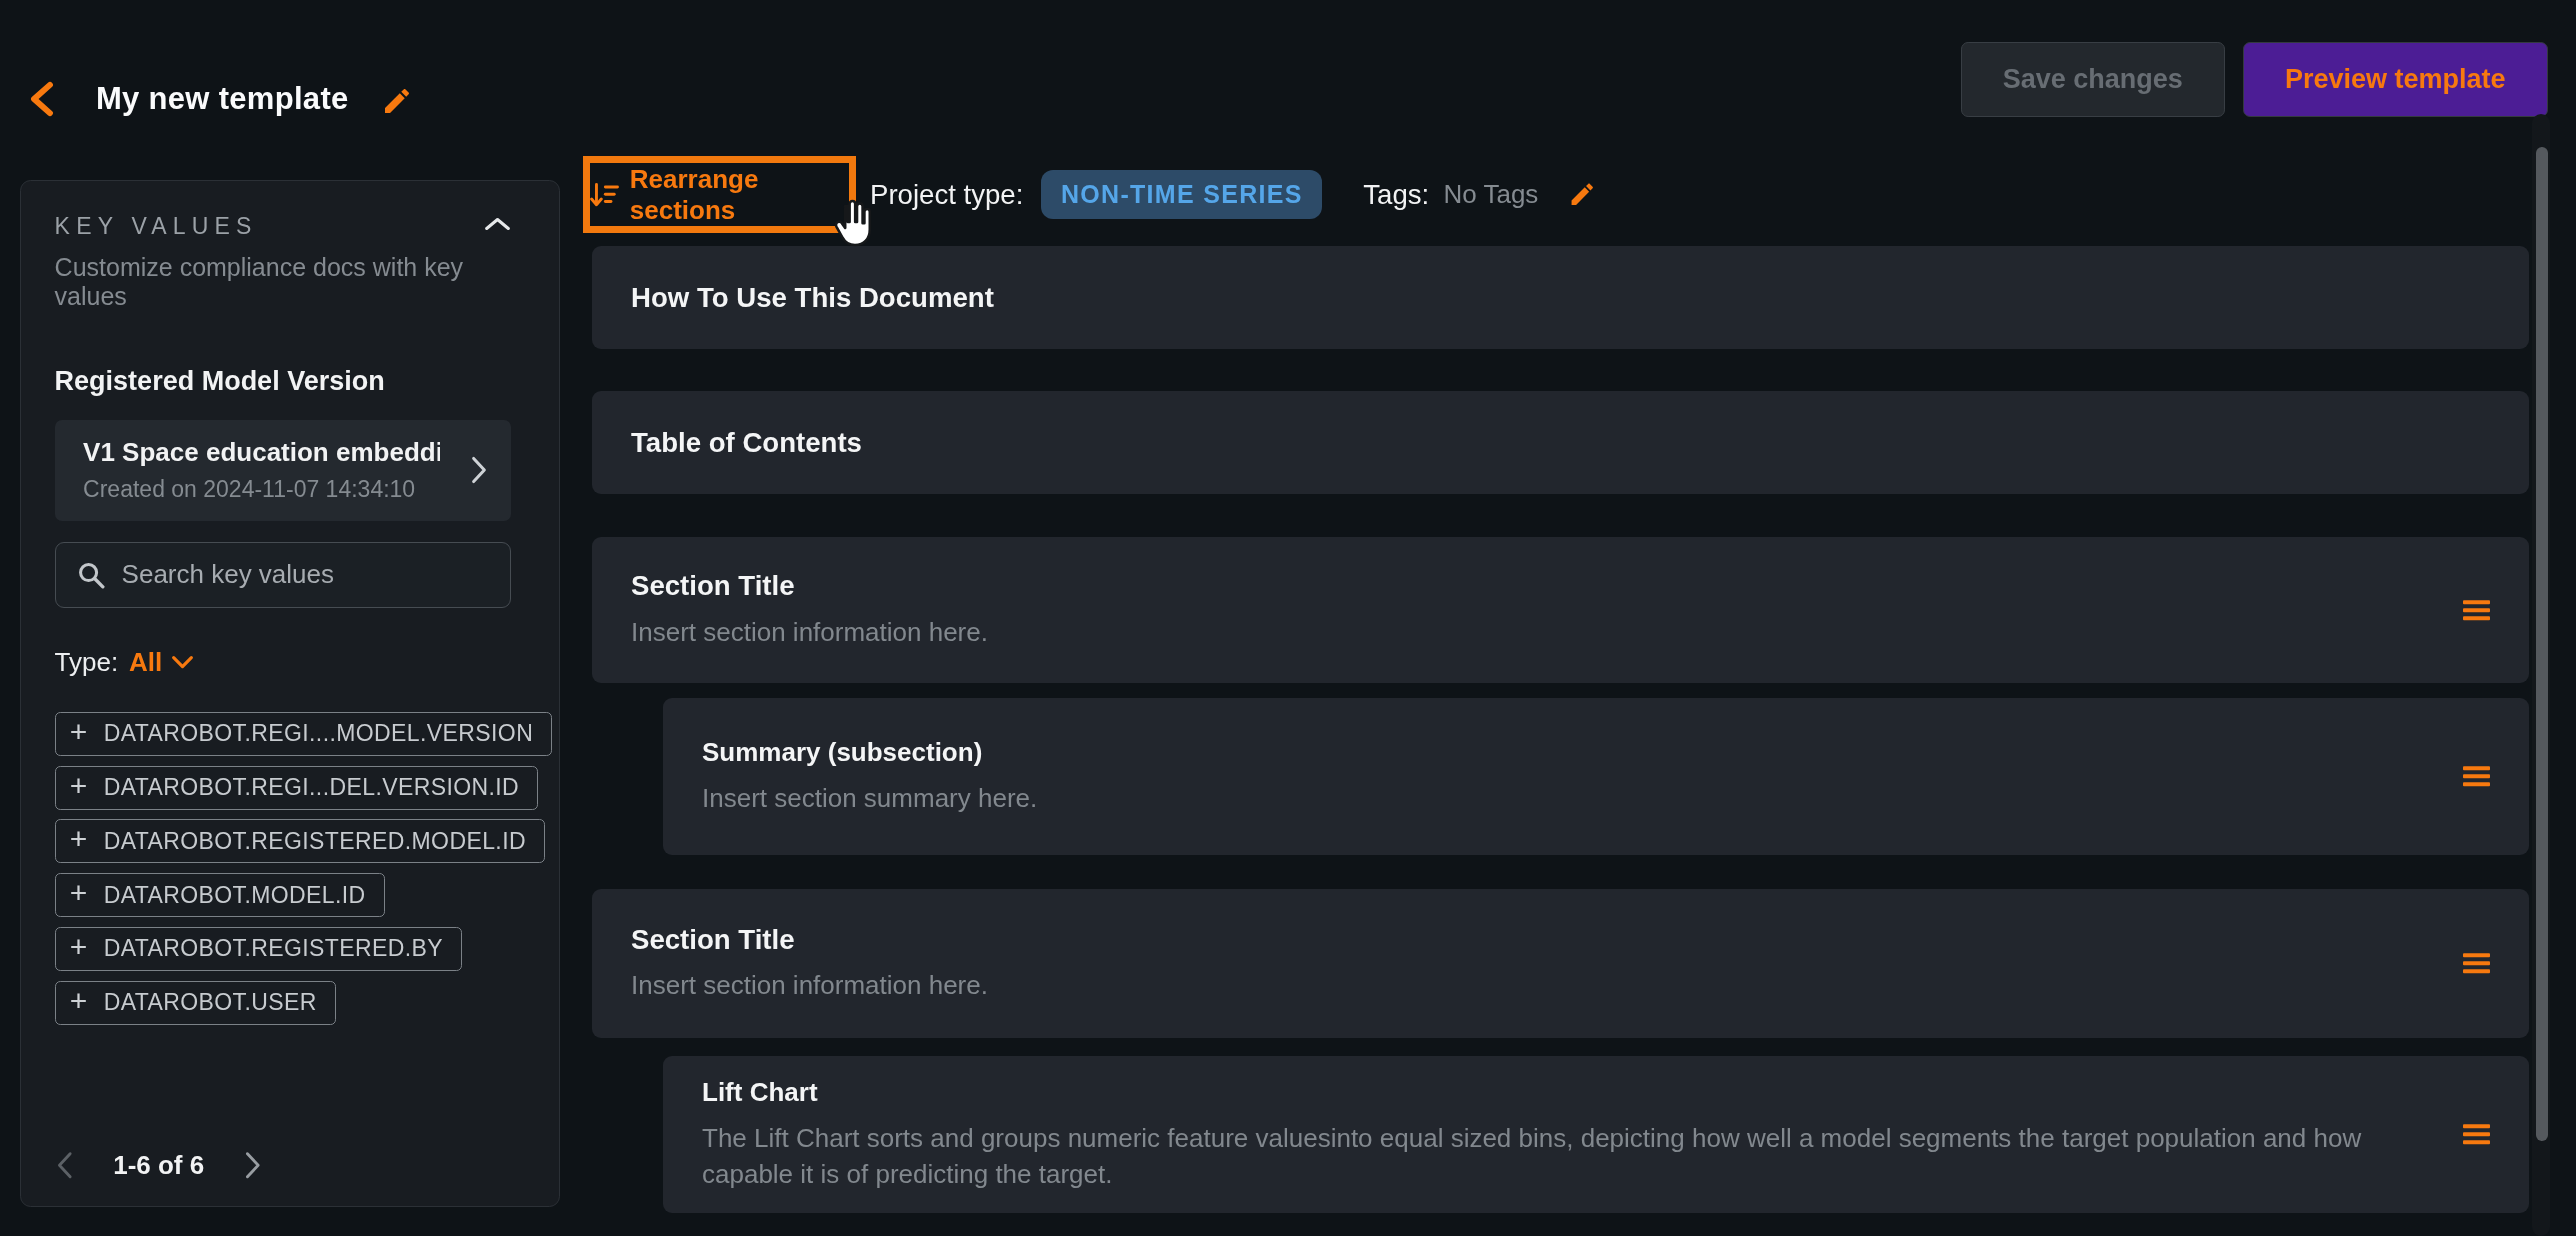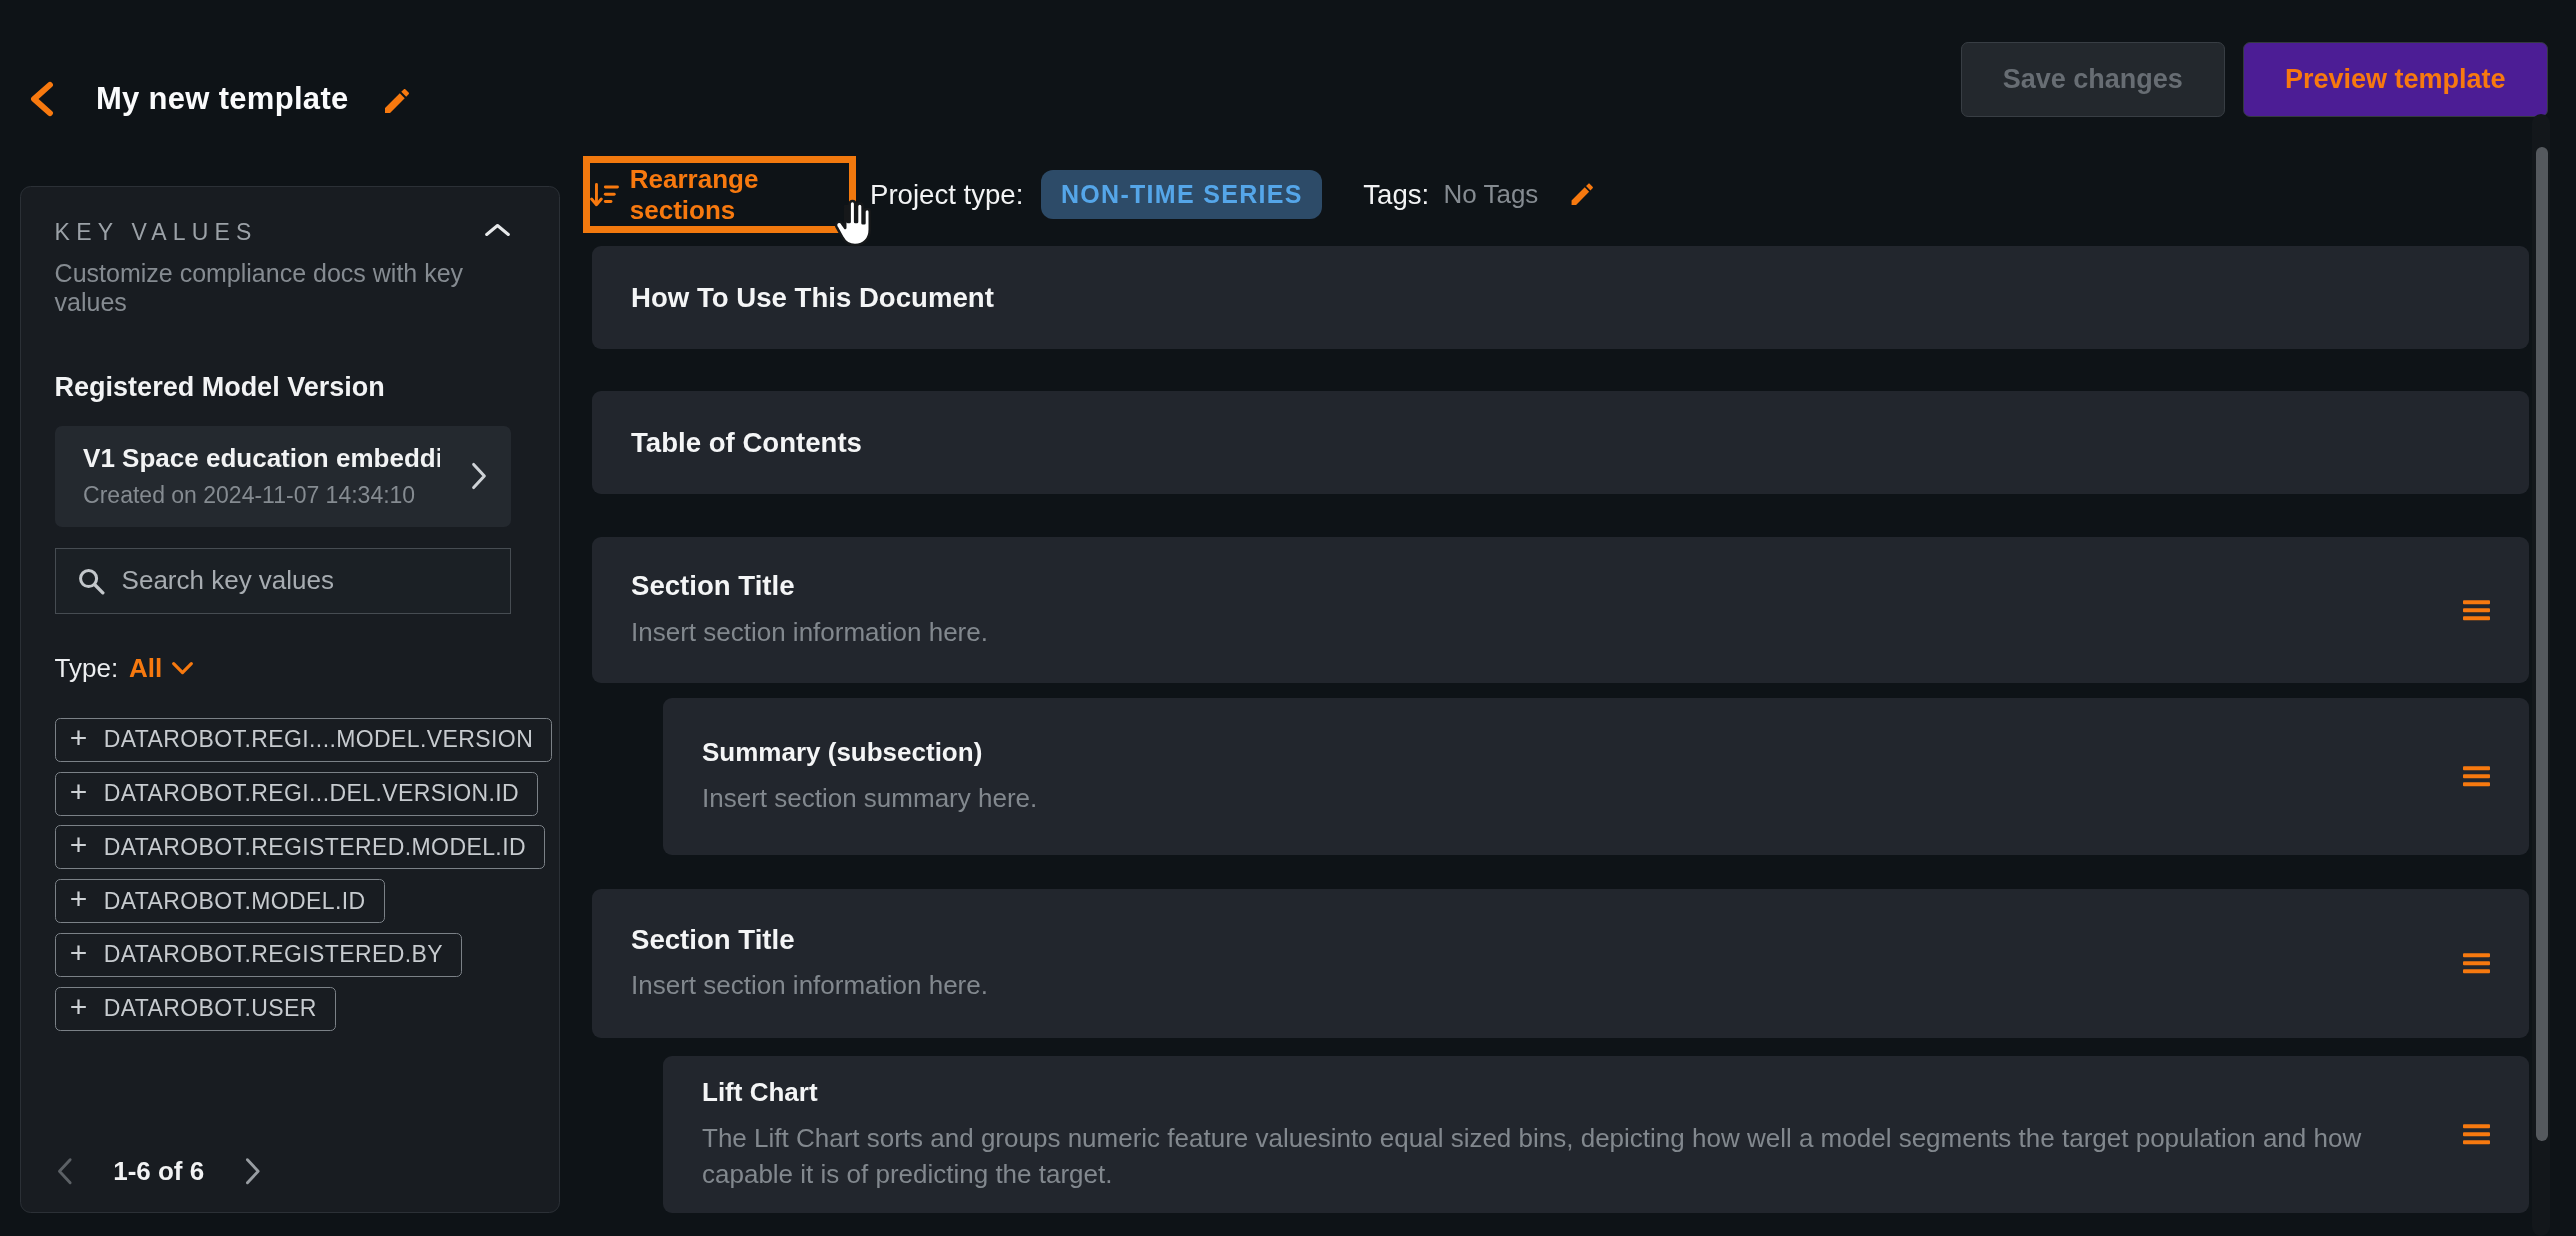--- a/index.html
+++ b/index.html
@@ -11,33 +11,33 @@
   .back-ic{width:30px;height:36px;flex:0 0 auto;cursor:pointer;}
   .page-title{margin:0 0 0 39px;font-size:31px;font-weight:bold;color:#fafbfc;letter-spacing:0.3px;}
   .title-pencil{margin-left:32px;width:32px;height:32px;cursor:pointer;}
   .topbar-btns{margin-left:auto;margin-right:28.5px;display:flex;gap:18px;}
   .btn{height:75px;padding:0 41px;border-radius:7.1px;font-size:27px;font-weight:bold;
        display:flex;align-items:center;justify-content:center;box-sizing:border-box;cursor:pointer;
        font-family:"Liberation Sans",sans-serif;}
   .btn-save{background:#23282d;border:0.9px solid #383e44;color:#676d73;}
   .btn-preview{background:#4c1d95;border:0.9px solid #343a40;color:#f7790f;}
   
-  .panel{position:absolute;left:19.6px;top:186px;width:540px;height:1027px;box-sizing:border-box;
+  .panel{position:absolute;left:19.6px;top:180px;width:540px;height:1027px;box-sizing:border-box;
          background:#181c21;border:0.9px solid #2b3036;border-radius:10.7px;padding:32px 48px 0 34px;}
   .panel-head{display:flex;align-items:flex-start;justify-content:space-between;}
   .panel-title{font-size:23px;letter-spacing:6.2px;color:#9ba1a7;}
   .collapse-ic{width:27px;height:18px;margin-top:1.8px;cursor:pointer;}
   .panel-sub{margin-top:12.5px;font-size:25px;color:#858b91;}
   .model-label{margin-top:55px;font-size:27px;font-weight:bold;color:#f2f3f4;}
   .model-card{position:relative;margin-top:23px;height:101px;background:#24292f;border-radius:7.1px;
               padding:0 71px 0 28.5px;display:flex;flex-direction:column;justify-content:center;box-sizing:border-box;cursor:pointer;}
   .model-name{font-size:26px;font-weight:600;color:#f2f3f4;white-space:nowrap;overflow:hidden;}
   .model-created{margin-top:8px;font-size:23px;color:#858b91;}
   .model-chev{position:absolute;right:23px;top:50%;transform:translateY(-50%);width:18px;height:28.5px;}
-  .searchbox{margin-top:21.3px;height:66px;border:0.9px solid #464c52;border-radius:0;background:#1b2025;
+  .searchbox{margin-top:21.3px;height:66px;border:0.9px solid #464c52;border-radius:9px;background:#1b2025;
              display:flex;align-items:center;padding:0 21.3px;box-sizing:border-box;}
   .search-ic{width:28.5px;height:28.5px;flex:0 0 auto;}
   .searchbox input{flex:1;margin-left:14.2px;background:transparent;border:none;outline:none;
                    font-size:26px;color:#e8eaec;font-family:"Liberation Sans",sans-serif;}
   .searchbox input::placeholder{color:#a7acb1;}
   .type-row{margin-top:39px;display:flex;align-items:center;font-size:26px;}
   .type-label{color:#eceef0;}
   .type-value{margin-left:10.7px;color:#f7790f;font-weight:bold;cursor:pointer;display:flex;align-items:center;}
   .type-chev{width:23px;height:14.2px;margin-left:9px;}
   .chips{margin-top:34px;display:flex;flex-direction:column;gap:9.8px;align-items:flex-start;}

